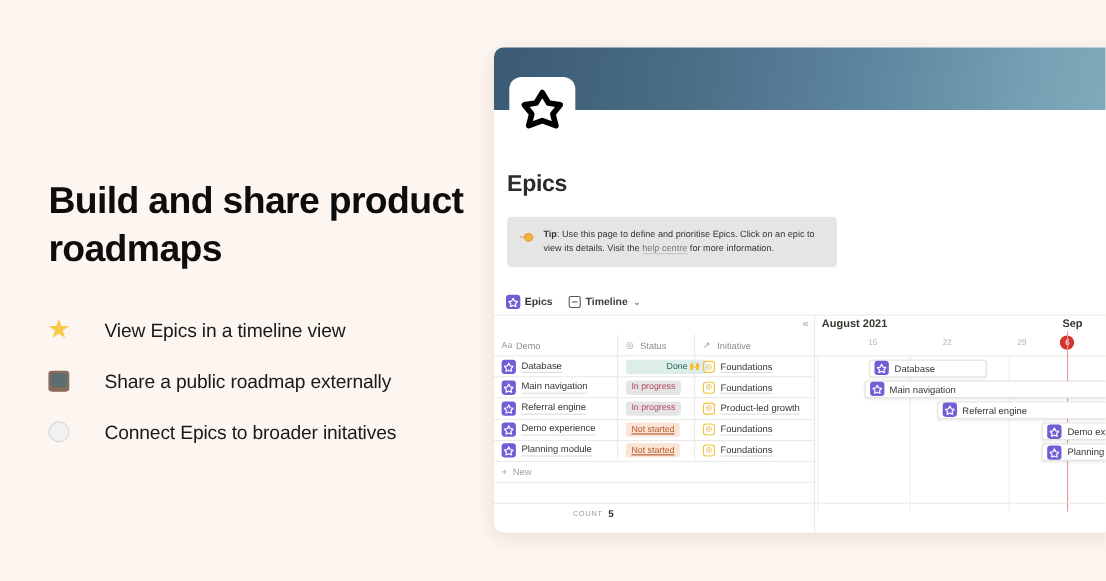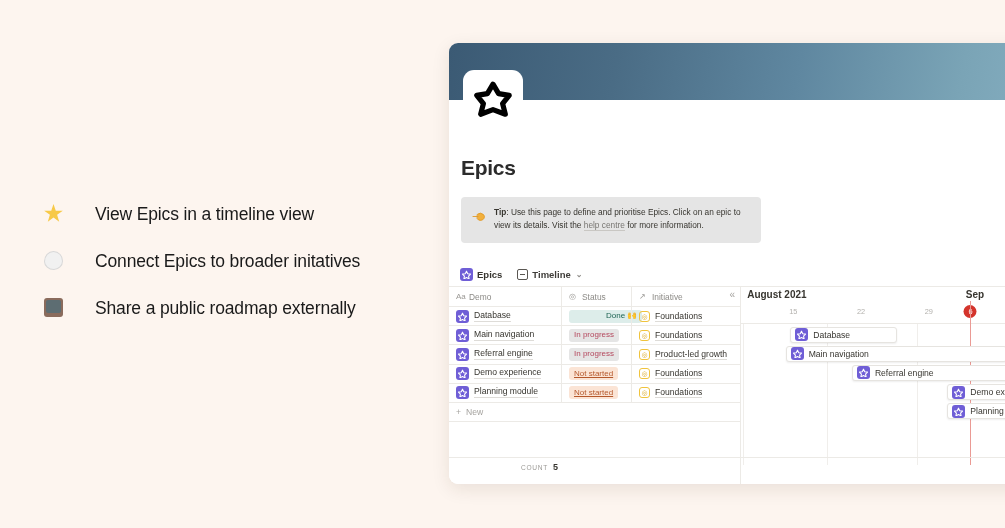--- a/index.html
+++ b/index.html
@@ -234,20 +234,21 @@
     font-size: 10px;
     color: #a5a39f;
     cursor: pointer;
     letter-spacing: -1px;
   }
 
   .thead {
     display: flex;
     height: 20px;
     align-items: center;
+    margin-top: 17px;
     border-bottom: 1px solid #eceae6;
   }
   .th {
     display: flex; align-items: center; gap: 4px;
     font-size: 8.4px;
     color: #8d8b87;
     padding-left: 7px;
     height: 100%;
   }
   .th.c-name  { width: 112px; flex: 0 0 112px; }
@@ -419,33 +420,34 @@
     left: 0; right: 0;
     bottom: 8px;
     height: 19px;
     border-top: 1px solid #eceae6;
   }
 </style>
 </head>
 <body>
 
 <div class="left-pane">
+  <h1 class="headline">Build and share product roadmaps</h1>
 
   <ul class="bullets">
     <li class="bullet">
       <span class="bullet-emoji"><span class="emoji-star"></span></span>
       <span class="bullet-text">View Epics in a timeline view</span>
     </li>
     <li class="bullet">
+      <span class="bullet-emoji"><span class="emoji-tv"></span></span>
+      <span class="bullet-text">Share a public roadmap externally</span>
+    </li>
+    <li class="bullet">
       <span class="bullet-emoji"><span class="emoji-thought"></span></span>
       <span class="bullet-text">Connect Epics to broader initatives</span>
-    </li>
-    <li class="bullet">
-      <span class="bullet-emoji"><span class="emoji-tv"></span></span>
-      <span class="bullet-text">Share a public roadmap externally</span>
     </li>
   </ul>
 </div>
 
 <div class="app-panel">
 
   <div class="panel-cover"></div>
 
   <div class="panel-body">
 

